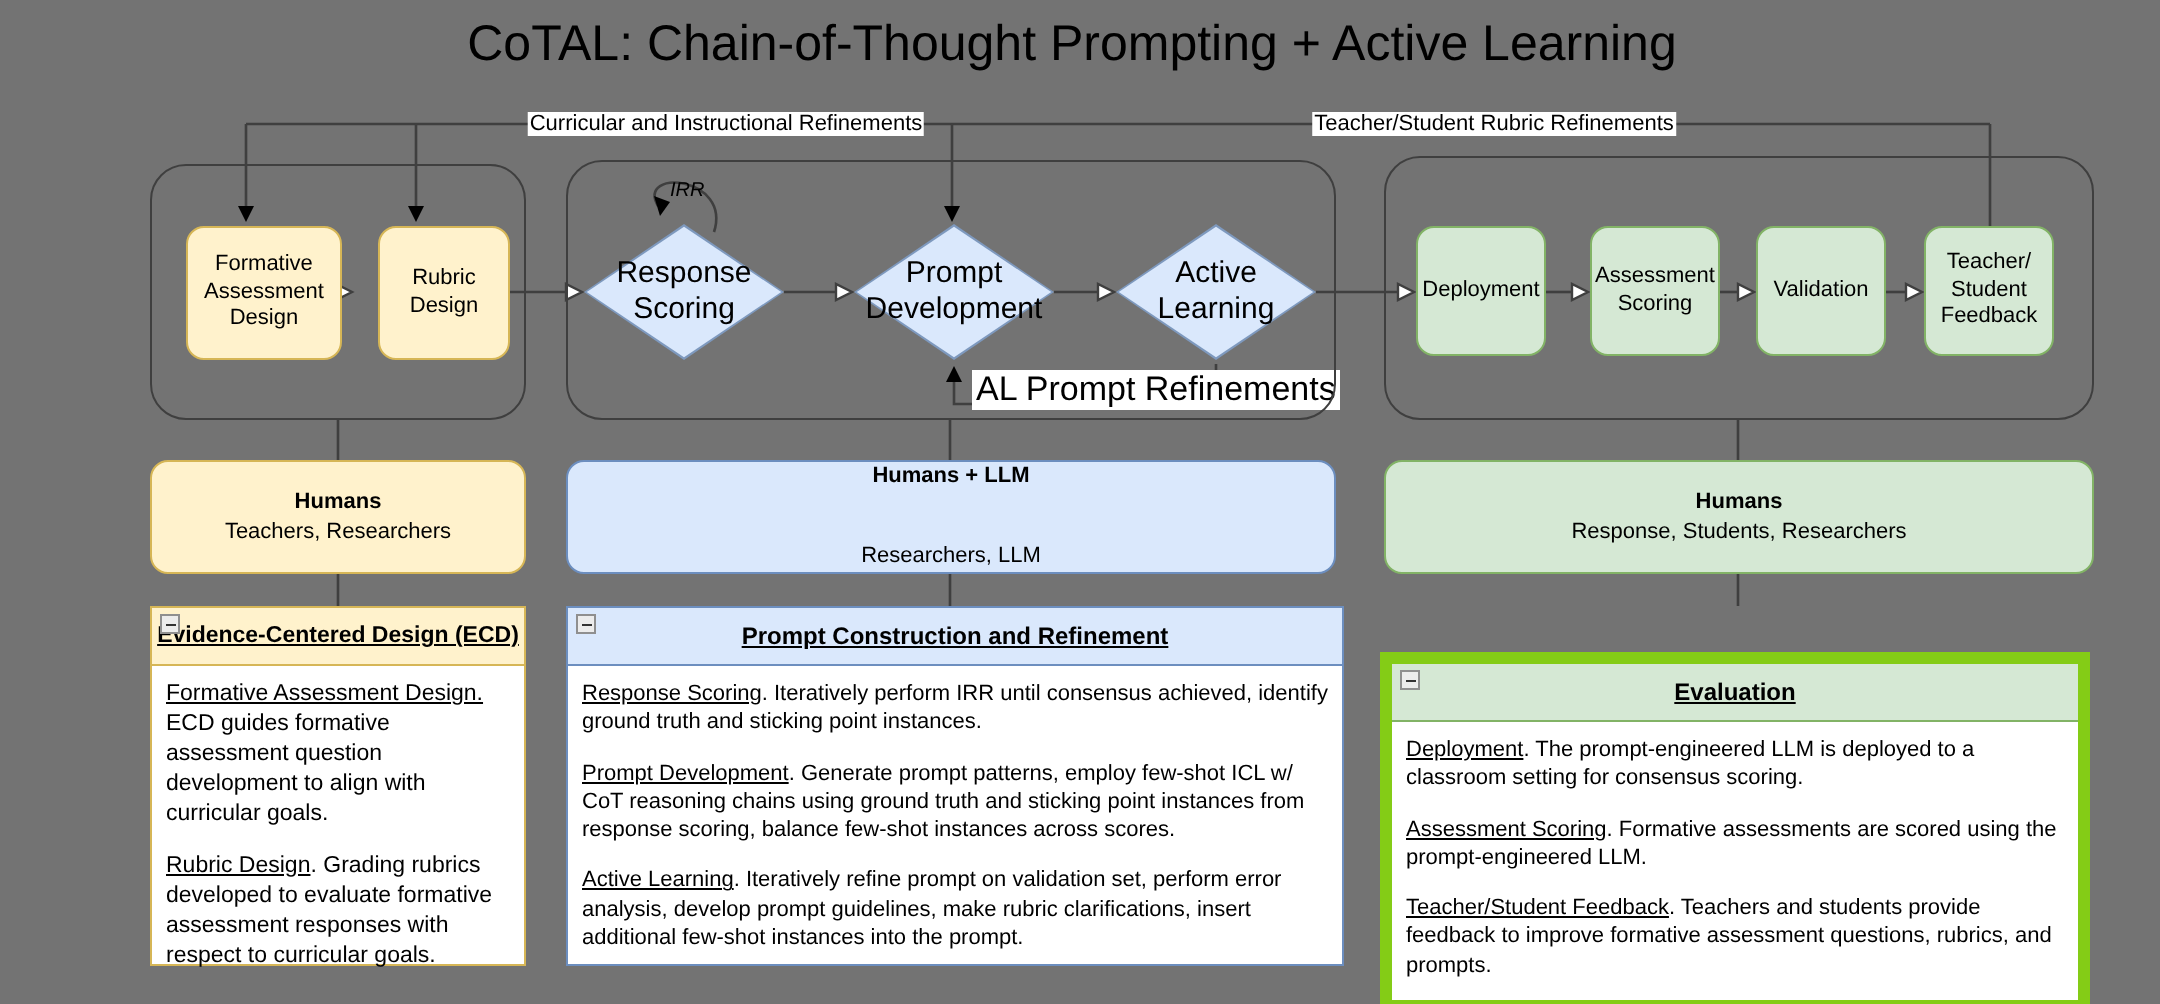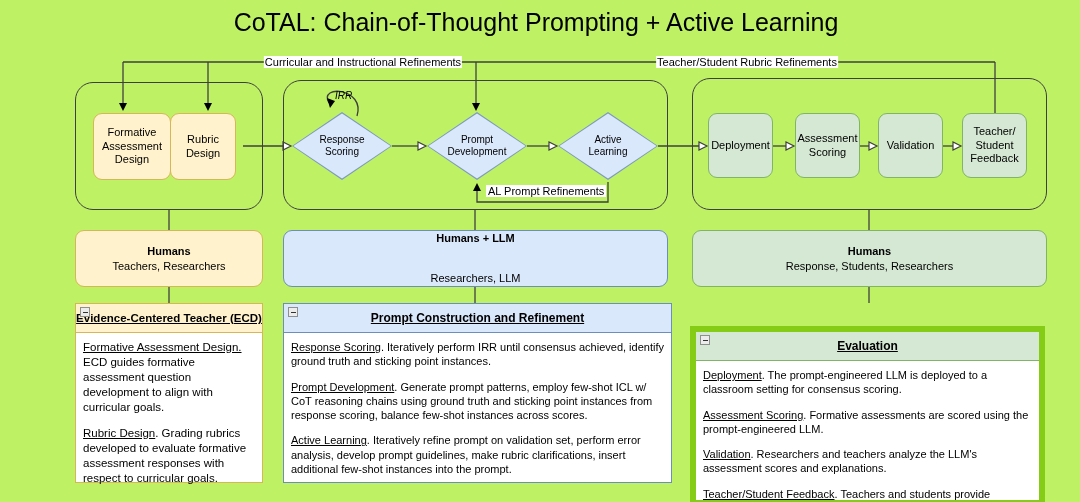--- a/index.html
+++ b/index.html
@@ -1,44 +1,44 @@
 <!DOCTYPE html>
 <html><head>
 <meta charset="utf-8">
 <style>
   * { margin:0; padding:0; box-sizing:border-box; }
   body { background:#fff; font-family:"Liberation Sans", sans-serif; }
-  .canvas { position:relative; width:1080px; height:502px; background:#bef264; overflow:hidden; }
+  .canvas { position:relative; width:1080px; height:502px; background:#737373; overflow:hidden; }
 
   .page-title { position:absolute; top:8px; left:0; width:1072px; text-align:center;
     font-size:25px; color:#000; }
 
   svg.wires { position:absolute; inset:0; pointer-events:none; }
 
   .wire-label { position:absolute; transform:translate(-50%,-50%); background:#fff;
     font-size:11px; color:#000; white-space:nowrap; padding:0 1px; }
 
   .irr-label { position:absolute; font-size:10px; color:#000;font-style:italic; }
 
-  .al-label { position:absolute; font-size:11px; color:#000; white-space:nowrap; background:#fff; padding:0 2px; }
+  .al-label { position:absolute; font-size:17px; color:#000; white-space:nowrap; background:#fff; padding:0 2px; }
 
   .container-frame { position:absolute; border:1.3px solid #3f3f3f; border-radius:18px; background:transparent; }
 
   .rnode { position:absolute; border-radius:9px; display:flex; align-items:center; justify-content:center;
     text-align:center; font-size:11px; line-height:1.22; color:#000; white-space:pre-line; }
   .rnode.yellow { background:#FFF2CC; border:1px solid #D6B656; }
   .rnode.green  { background:#D5E8D4; border:1px solid #82B366; }
 
   .diamond { position:absolute; width:100px; height:68px; }
   .diamond .dshape { position:absolute; inset:0; background:#7E99BE;
     clip-path:polygon(50% 0,100% 50%,50% 100%,0 50%); }
   .diamond .dshape::after { content:""; position:absolute; inset:1.4px; background:#DAE8FC;
     clip-path:polygon(50% 0,100% 50%,50% 100%,0 50%); }
   .diamond .dlabel { position:absolute; inset:0; display:flex; align-items:center; justify-content:center;
-    text-align:center; font-size:10px; line-height:1.22; color:#000; white-space:pre-line; }
+    text-align:center; font-size:15px; line-height:1.22; color:#000; white-space:pre-line; }
 
   .band { position:absolute; height:57px; border-radius:9px; display:flex; flex-direction:column;
     align-items:center; justify-content:center; text-align:center; font-size:11px; line-height:1.35; color:#000; }
   .band.yellow { background:#FFF2CC; border:1px solid #D6B656; }
   .band.blue   { background:#DAE8FC; border:1px solid #6C8EBF;justify-content:space-between; }
   .band.green  { background:#D5E8D4; border:1px solid #82B366; }
   .band .b-title { font-weight:bold; }
 
   .panel { position:absolute; background:#fff; font-size:11px; color:#000; }
   .panel.yellow { border:1px solid #D6B656; }
@@ -117,30 +117,30 @@
 
   <div class="wire-label" style="left:363px; top:62px;">Curricular and Instructional Refinements</div>
   <div class="wire-label" style="left:747px; top:62px;">Teacher/Student Rubric Refinements</div>
   <div class="irr-label" style="left:335px; top:90px;">IRR</div>
   <div class="al-label" style="left:486px; top:185px;">AL Prompt Refinements</div>
 
   <div class="container-frame" style="left:75px; top:82px; width:188px; height:128px;"></div>
   <div class="rnode yellow" style="left:93px; top:113px; width:78px; height:67px;">Formative
 Assessment
 Design</div>
-  <div class="rnode yellow" style="left:170px; top:113px; width:66px; height:67px;">Rubric
+  <div class="rnode yellow" style="left:189px; top:113px; width:66px; height:67px;">Rubric
 Design</div>
   <div class="band yellow" style="left:75px; top:230px; width:188px;">
     <div class="b-title">Humans</div>
     <div>Teachers, Researchers</div>
   </div>
   <div class="panel yellow" style="left:75px; top:303px; width:188px; height:180px;">
     <div class="p-head">
       <span class="collapse-btn"></span>
-      <span>Evidence-Centered Teacher (ECD)</span>
+      <span>Evidence-Centered Design (ECD)</span>
     </div>
     <div class="p-body">
       <p><span class="term">Formative Assessment Design.</span><span> ECD guides formative assessment question development to align with curricular goals.</span></p>
       <p><span class="term">Rubric Design</span><span>. Grading rubrics developed to evaluate formative assessment responses with respect to curricular goals.</span></p>
     </div>
   </div>
 
   <div class="container-frame" style="left:283px; top:80px; width:385px; height:130px;"></div>
   <div class="diamond" style="left:292px; top:112px;">
     <div class="dshape"></div>
@@ -186,18 +186,17 @@
     <div>Response, Students, Researchers</div>
   </div>
   <div class="panel green" style="left:690px; top:303px; width:355px; height:180px;">
     <div class="p-head">
       <span class="collapse-btn"></span>
       <span>Evaluation</span>
     </div>
     <div class="p-body">
       <p><span class="term">Deployment</span><span>. The prompt-engineered LLM is deployed to a classroom setting for consensus scoring.</span></p>
       <p><span class="term">Assessment Scoring</span><span>. Formative assessments are scored using the prompt-engineered LLM.</span></p>
-      <p><span class="term">Validation</span><span>. Researchers and teachers analyze the LLM's assessment scores and explanations.</span></p>
       <p><span class="term">Teacher/Student Feedback</span><span>. Teachers and students provide feedback to improve formative assessment questions, rubrics, and prompts.</span></p>
     </div>
   </div>
 
 </div>
 
 </body></html>

